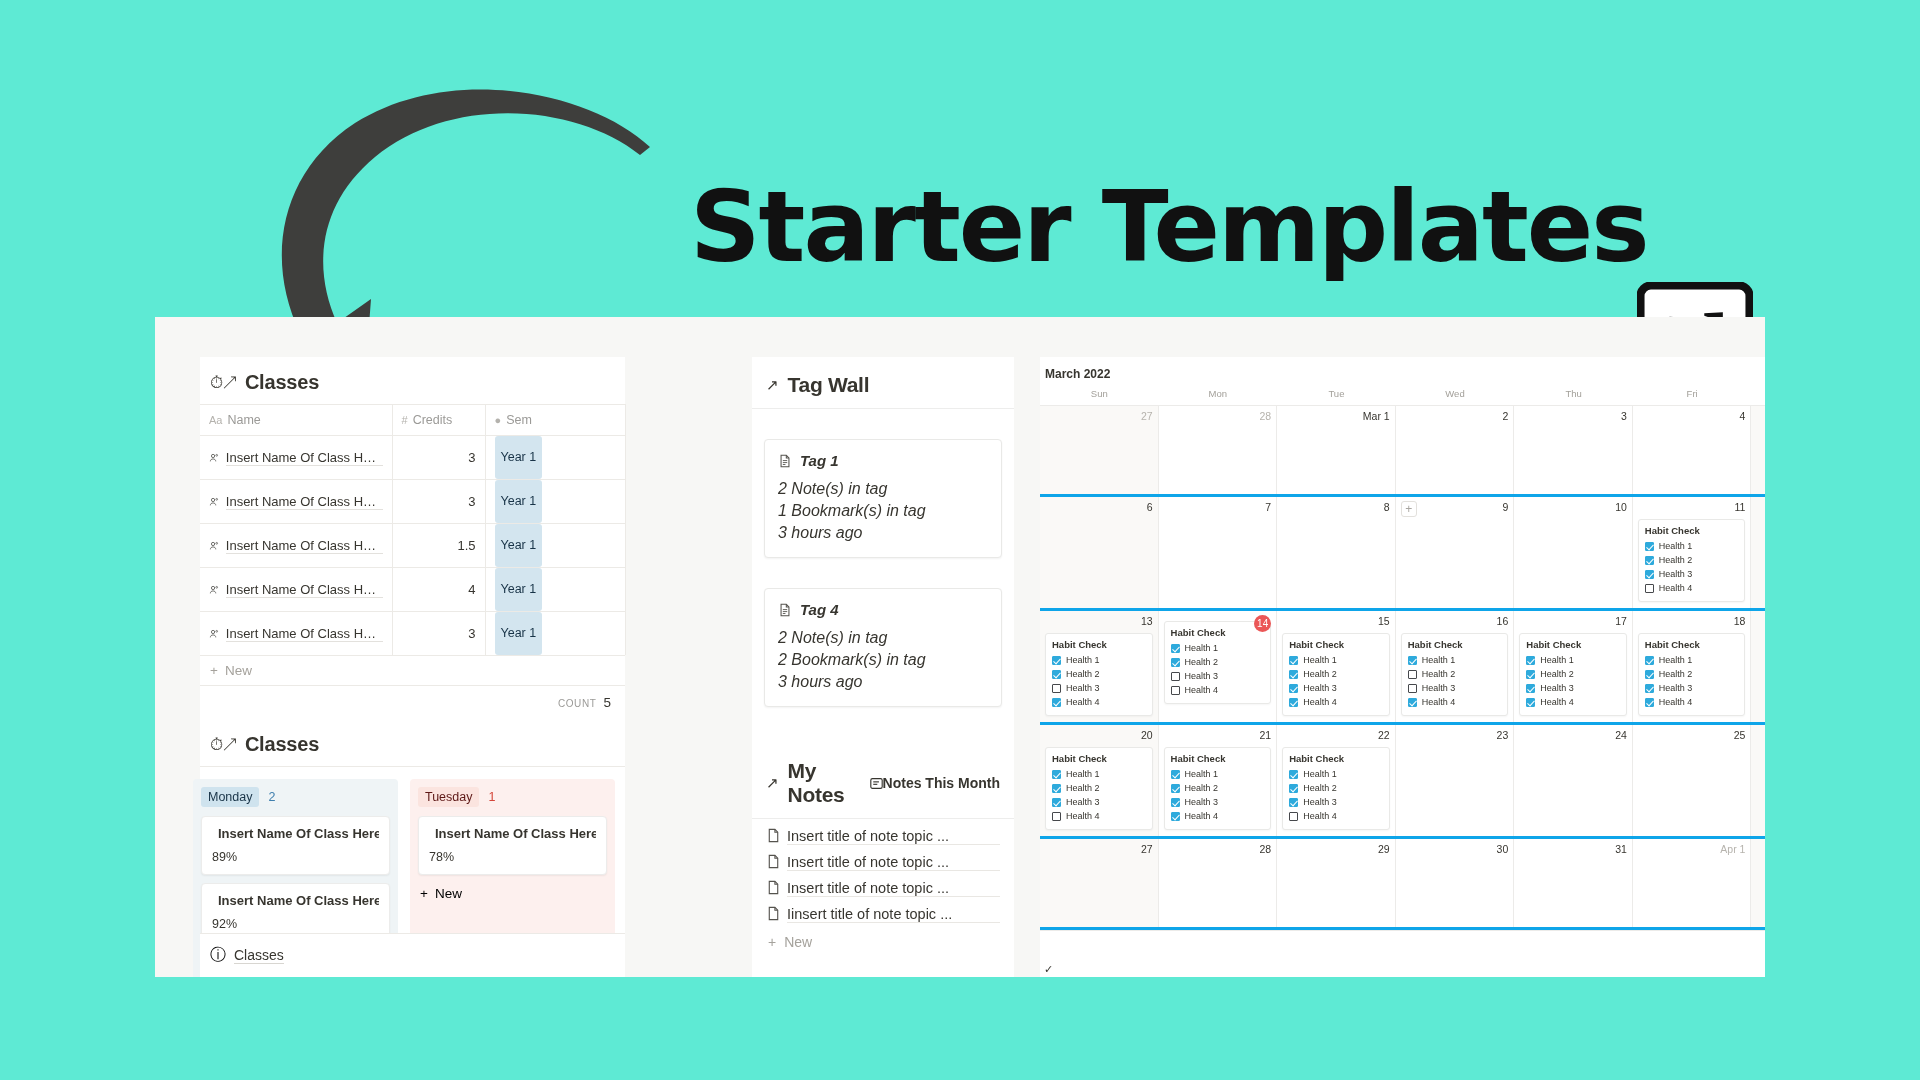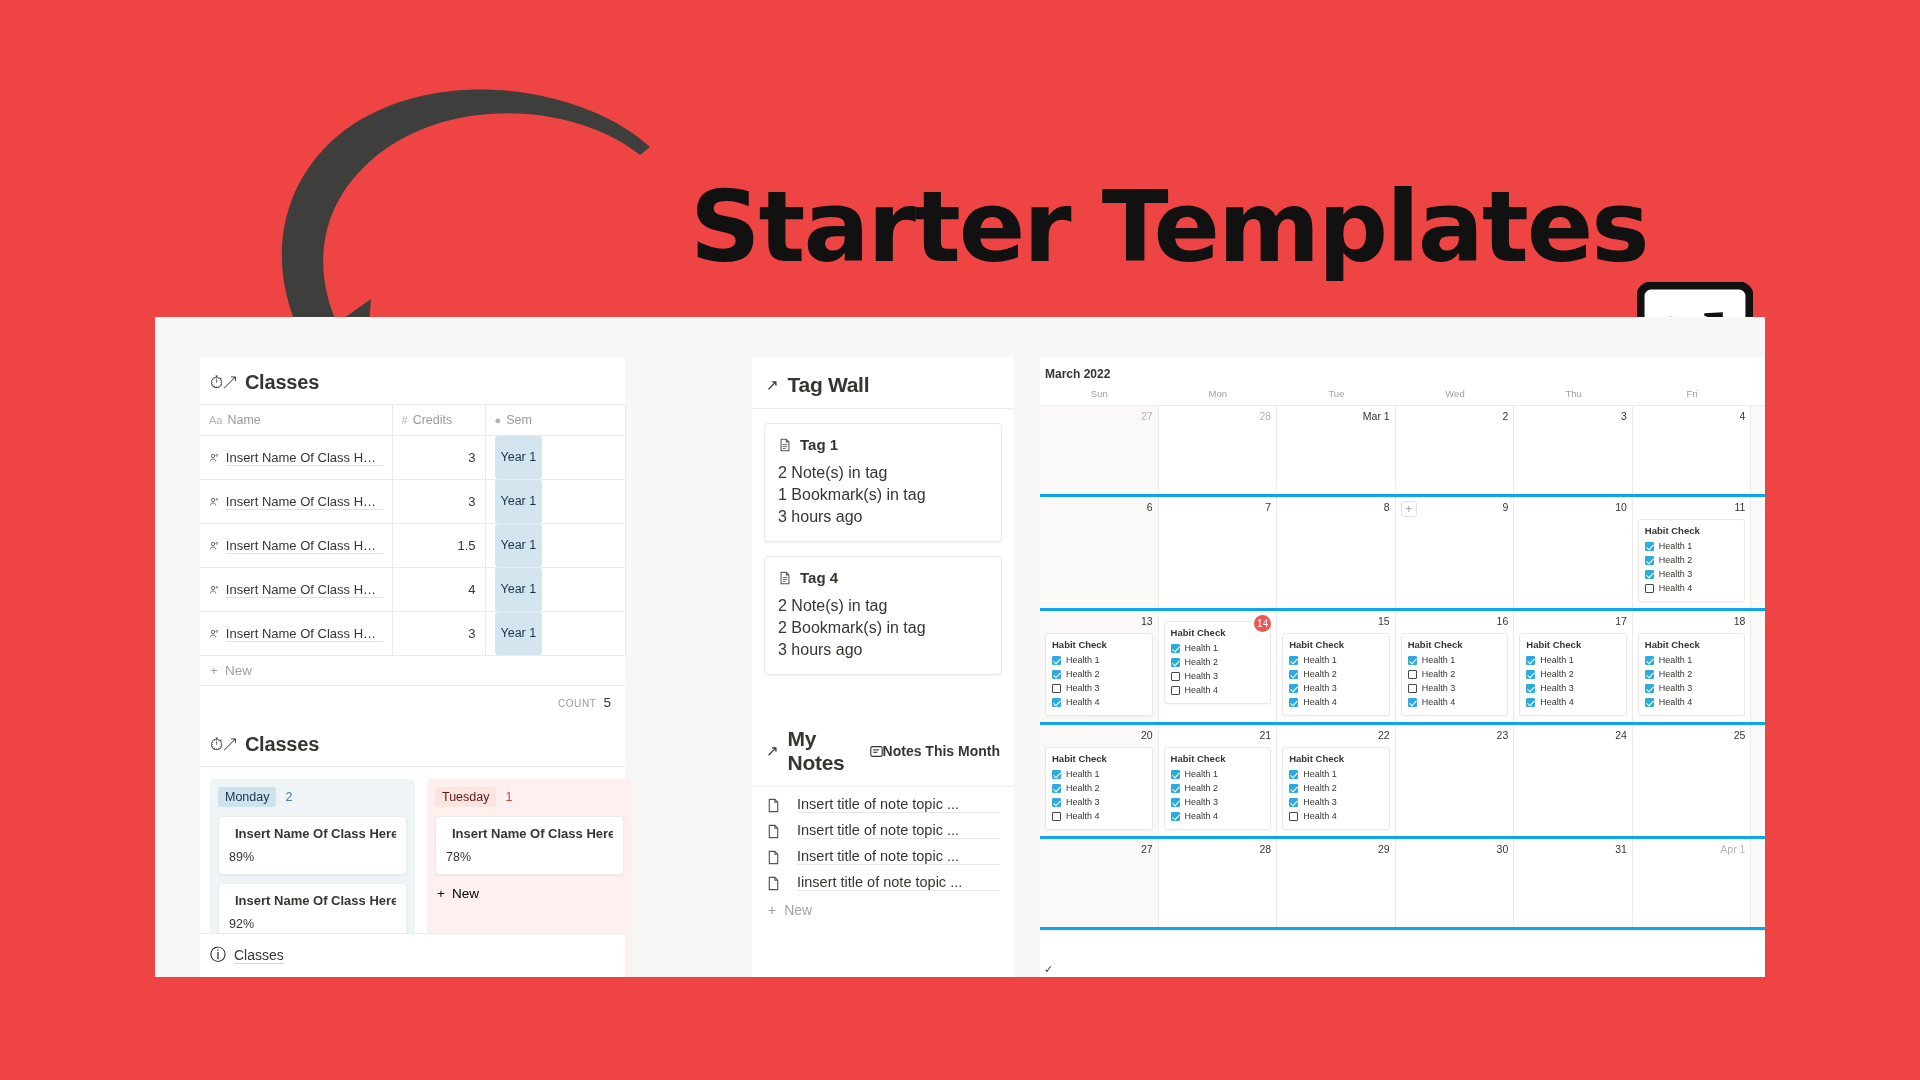--- a/index.html
+++ b/index.html
@@ -2,21 +2,21 @@
 <html><head>
 <meta charset="utf-8">
 <style>
   * { box-sizing: border-box; margin: 0; padding: 0; }
   html, body {
     width: 1920px; height: 1080px;
     background: #ffffff;
     font-family: "Liberation Sans", sans-serif;
     overflow: hidden;
   }
-  .page { position: relative; width: 1920px; height: 1080px; background: #ef4444; }
+  .page { position: relative; width: 1920px; height: 1080px; background: #5eead4; }
 
   
   .hero-title {
     position: absolute; left: 690px; top: 170px;
     font-size: 98px; font-weight: 800; letter-spacing: -2px;
     color: #111111; white-space: nowrap;
     font-family: "DejaVu Sans", sans-serif;
   }
   .hero-arrow { position: absolute; left: 245px; top: 85px; width: 420px; height: 320px; }
   .notion-logo {
@@ -61,21 +61,21 @@
     display: inline-block; background: #d3e5ef; color: #183347;
     border-radius: 3px; padding: 13px 6px; font-size: 12.5px; line-height: 17px;
   }
   .row-new { display: flex; align-items: center; gap: 7px; padding: 7px 10px; font-size: 13.5px; color: #a5a29c; border-top: 1px solid #eceae6; }
   .count-row { display: flex; justify-content: flex-end; align-items: baseline; gap: 7px;
     padding: 9px 14px 9px 0; border-top: 1px solid #eceae6; }
   .count-lbl { font-size: 10px; letter-spacing: 0.6px; color: #9b9a97; text-transform: uppercase; }
   .count-val { font-size: 13.5px; color: #37352f; }
 
   .board-rule { border-top: 1px solid #eceae6; margin: 0 0 0 0; }
-  .board { display: flex; gap: 12px; padding: 12px 10px 0 10px; }
+  .board { display: flex; gap: 12px; padding: 12px 10px 0 10px; justify-content: flex-end; }
   .board-col { border-radius: 4px; padding: 8px 8px 10px 8px; }
   .board-col.mon { width: 205px; background: #eff4f6; }
   .board-col.tue { width: 205px; background: #fdf0ee; }
   .col-head { display: flex; align-items: center; gap: 9px; margin-bottom: 9px; }
   .col-chip { font-size: 12.5px; border-radius: 3px; padding: 1px 7px; line-height: 18px; }
   .chip-mon { background: #cfe3ee; color: #183347; }
   .chip-tue { background: #fbe4df; color: #5d1715; }
   .col-count { font-size: 12.5px; }
   .count-mon { color: #3f7fae; }
   .count-tue { color: #d4453a; }
@@ -86,25 +86,25 @@
   .left-footer { position: absolute; left: 0; bottom: 0; width: 100%;
     border-top: 1px solid #eceae6; padding: 11px 10px; display: flex; align-items: center; gap: 8px; background: #fff; }
   .left-footer .lbl { font-size: 14px; color: #37352f; border-bottom: 1px solid #d8d6d1; }
 
   
   .col-mid { position: absolute; left: 597px; top: 40px; width: 262px; height: 620px; background: #fff; }
   .sec-head { display: flex; align-items: center; gap: 9px; padding: 16px 14px 11px 14px; border-bottom: 1px solid #ededec; }
   .sec-head .arrow { font-size: 15px; color: #37352f; }
   .sec-title { font-size: 21px; font-weight: 700; color: #37352f; letter-spacing: -0.3px; }
   .sec-sub { display: flex; align-items: center; gap: 0; font-size: 14px; font-weight: 700; color: #37352f; white-space: nowrap; }
-  .tag-card { margin: 14px 12px 0 12px; background: #fff; border: 1px solid #e9e9e7; border-radius: 4px;
-    padding: 12px 13px 13px 13px; box-shadow: 0 1px 2px rgba(15,15,15,0.05); }
+  .tag-card { margin: 30px 12px 0 12px; background: #fff; border: 1px solid #e9e9e7; border-radius: 4px;
+    padding: 12px 13px 13px 13px; box-shadow: 0 1px 2px rgba(15,15,15,0.05); font-style: italic; }
   .tag-card-title { display: flex; align-items: center; gap: 8px; font-size: 15px; font-weight: 700; color: #37352f; margin-bottom: 9px; }
   .tag-line { font-size: 16px; color: #37352f; line-height: 22px; }
-  .note-row { display: flex; align-items: flex-end; gap: 16px; padding: 9px 14px 0 14px; }
+  .note-row { display: flex; align-items: flex-start; gap: 6px; padding: 9px 14px 0 14px; }
   .note-row .txt { font-size: 14.5px; color: #37352f; border-bottom: 1px solid #e9e7e3; white-space: nowrap; overflow: hidden; flex: 1; }
   .note-new { display: flex; align-items: center; gap: 8px; padding: 11px 14px 0 16px; font-size: 14px; color: #a5a29c; }
 
   
   .col-cal { position: absolute; left: 885px; top: 40px; width: 830px; height: 620px; background: #fff; }
   .cal-month { font-size: 12px; font-weight: 700; color: #37352f; padding: 10px 0 7px 5px; }
   .cal-dows { display: grid; grid-template-columns: repeat(7, 1fr); border-bottom: 1px solid #ecebe9; }
   .cal-dow { font-size: 9.5px; color: #a3a09a; text-align: center; padding-bottom: 6px; }
   .cal-week { display: grid; grid-template-columns: repeat(7, 1fr); border-bottom: 3px solid #0ea5e9; }
   .cal-cell { min-height: 88px; border-right: 1px solid #ecebe9; padding: 4px 5px 6px 5px; position: relative; }

